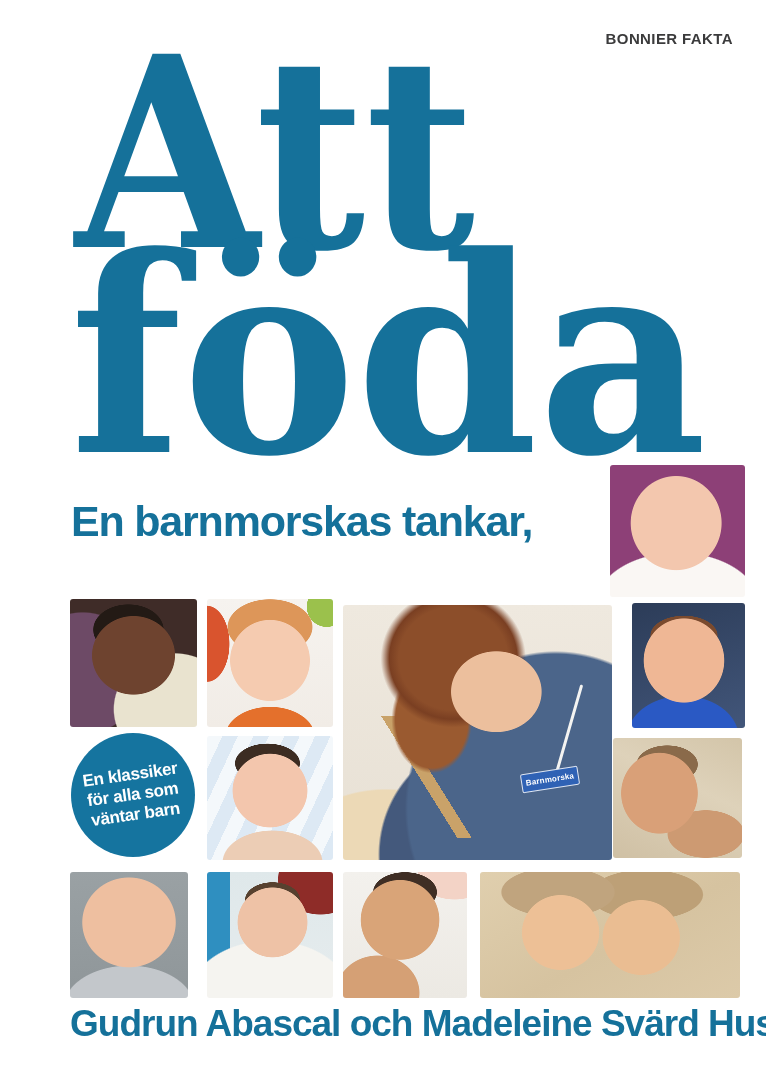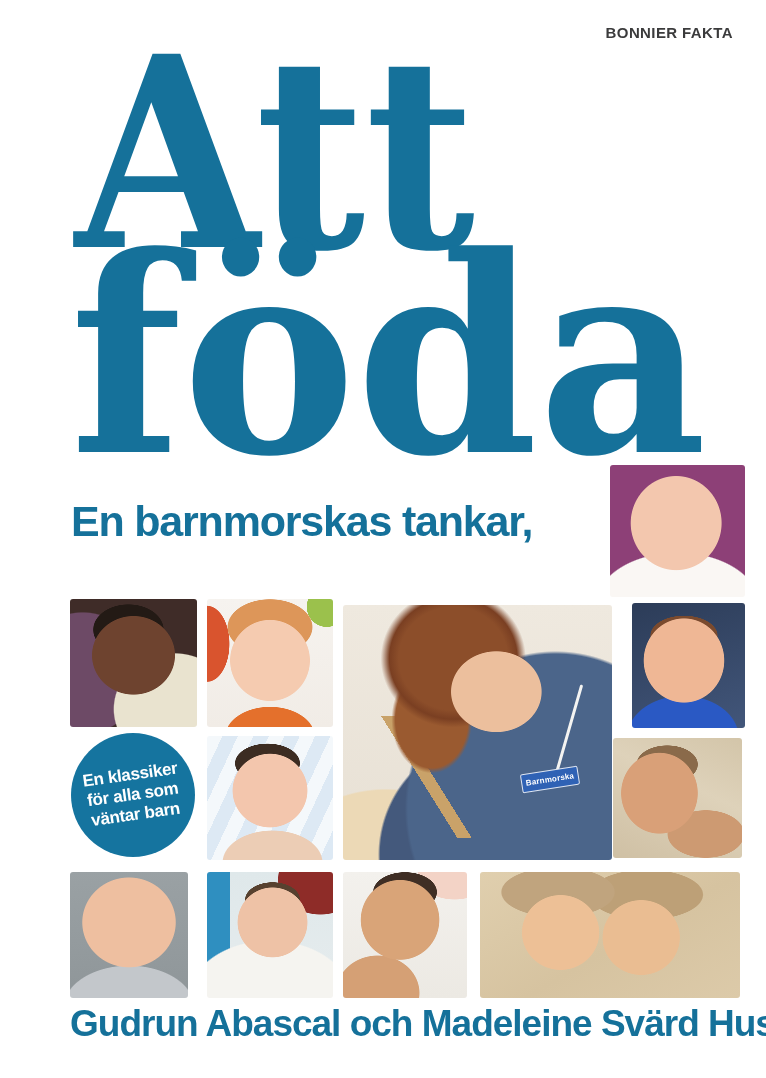--- a/index.html
+++ b/index.html
@@ -2,21 +2,21 @@
 <html><head>
 <meta charset="utf-8">
 <style>
   html,body{margin:0;padding:0;background:#ffffff;}
   .cover{
     position:relative;width:766px;height:1078px;background:#ffffff;
     overflow:hidden;font-family:"Liberation Sans",sans-serif;
   }
   
   .publisher{
-    position:absolute;top:24px;right:33px;
+    position:absolute;top:30px;right:33px;
     font-size:15px;font-weight:bold;letter-spacing:.4px;color:#3b3b3c;
   }
   .title-svg{position:absolute;left:0;top:0;}
   .title-svg text{
     font-family:"DejaVu Serif",serif;font-weight:700;fill:#15719a;
   }
   .subtitle{
     position:absolute;left:71px;top:459px;
     font-size:43px;font-weight:bold;letter-spacing:-1.2px;
     color:#15719a;line-height:54px;white-space:nowrap;margin-top:35px;

